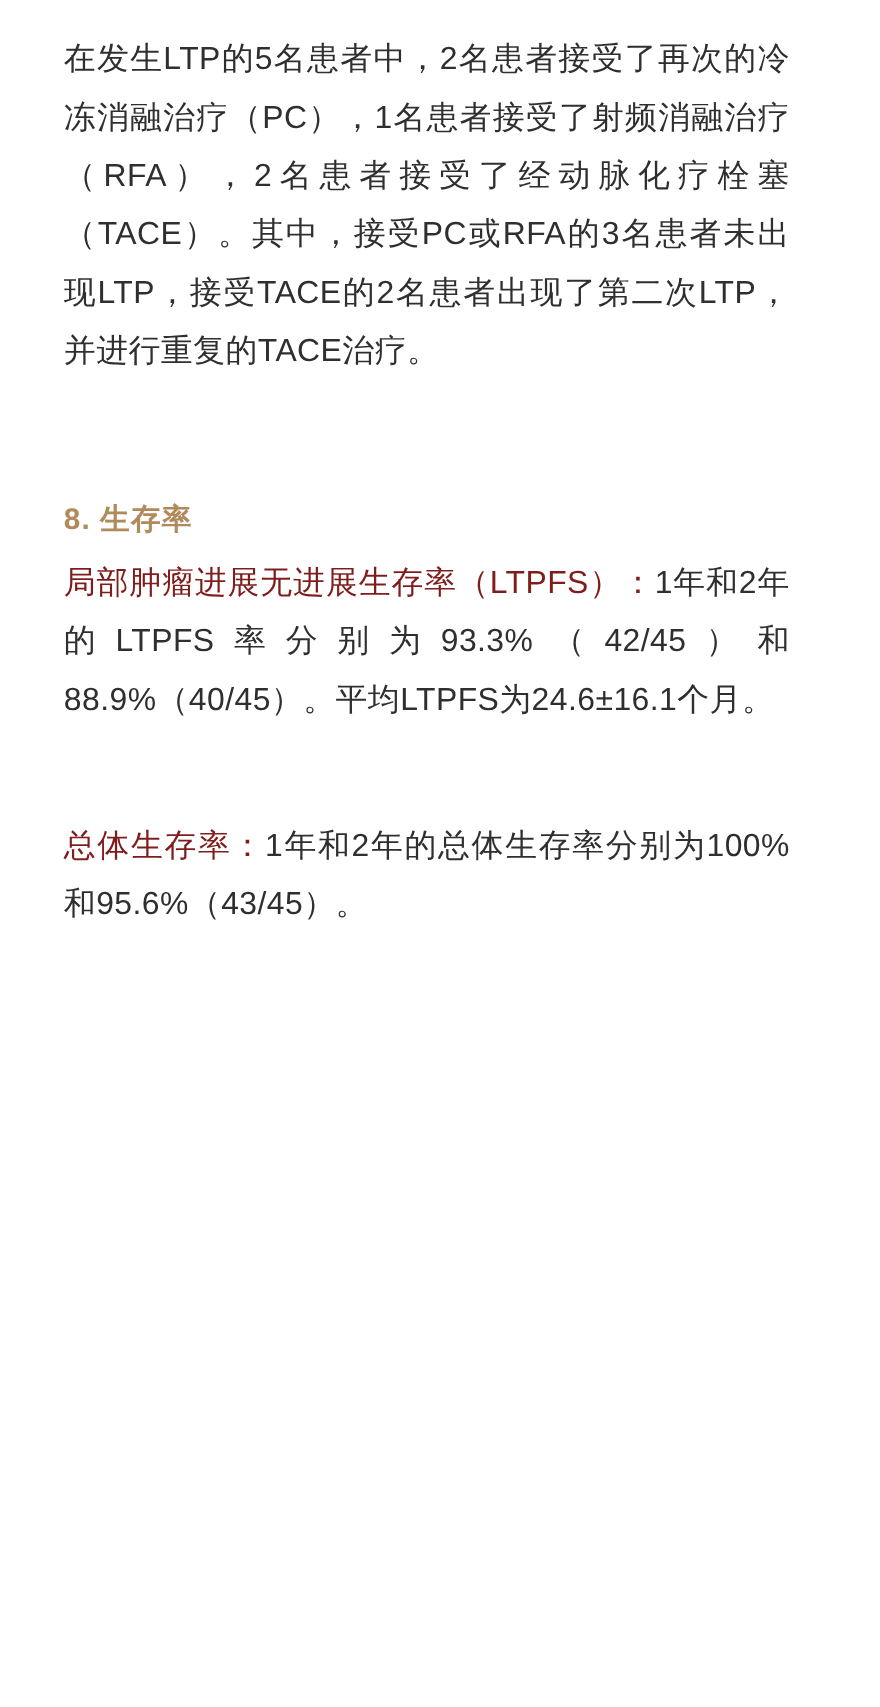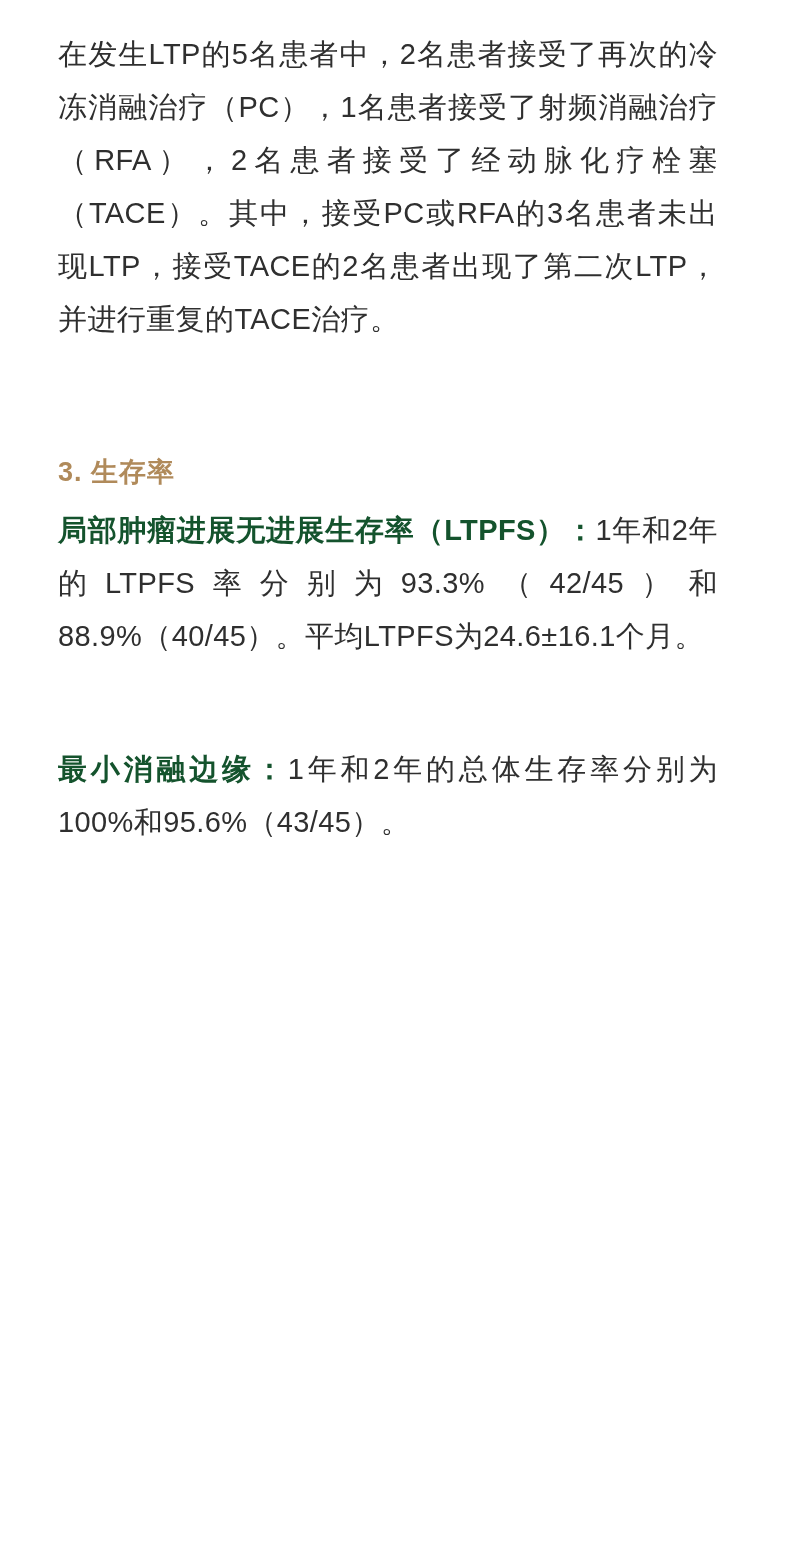--- a/index.html
+++ b/index.html
@@ -34,53 +34,53 @@
   }
   .section-title {
     font-size: 27px;
     font-weight: bold;
     color: #b08a5a;
     letter-spacing: 1px;
     margin: 44px 0 10px 0;
     line-height: 44px;
   }
   .lead {
-    font-weight: bold;
-    color: #14532d;
+    font-weight: normal;
+    color: #7f1d1d;
   }
   .block {
     margin-bottom: 0;
   }
   .gap-lg {
     height: 46px;
   }
   .gap-md {
     height: 40px;
   }
 </style>
 </head>
 <body>
 
 <div class="page">
 
   <p class="para">在发生LTP的5名患者中，2名患者接受了再次的冷冻消融治疗（PC），1名患者接受了射频消融治疗（RFA），2名患者接受了经动脉化疗栓塞（TACE）。其中，接受PC或RFA的3名患者未出现LTP，接受TACE的2名患者出现了第二次LTP，并进行重复的TACE治疗。</p>
 
   <div class="gap-lg"></div>
 
-  <h3 class="section-title">3. 生存率</h3>
+  <h3 class="section-title">8. 生存率</h3>
 
   <p class="para block">
     <span class="lead">局部肿瘤进展无进展生存率（LTPFS）：</span><span>1年和2年的LTPFS率分别为93.3%（42/45）和88.9%（40/45）。平均LTPFS为24.6±16.1个月。</span>
   </p>
 
   <div class="gap-md"></div>
 
 
   <div class="gap-md"></div>
 
   <p class="para block">
-    <span class="lead">最小消融边缘：</span><span>1年和2年的总体生存率分别为100%和95.6%（43/45）。</span>
+    <span class="lead">总体生存率：</span><span>1年和2年的总体生存率分别为100%和95.6%（43/45）。</span>
   </p>
 
   <div class="gap-md"></div>
 
 
 </div>
 
 </body></html>

